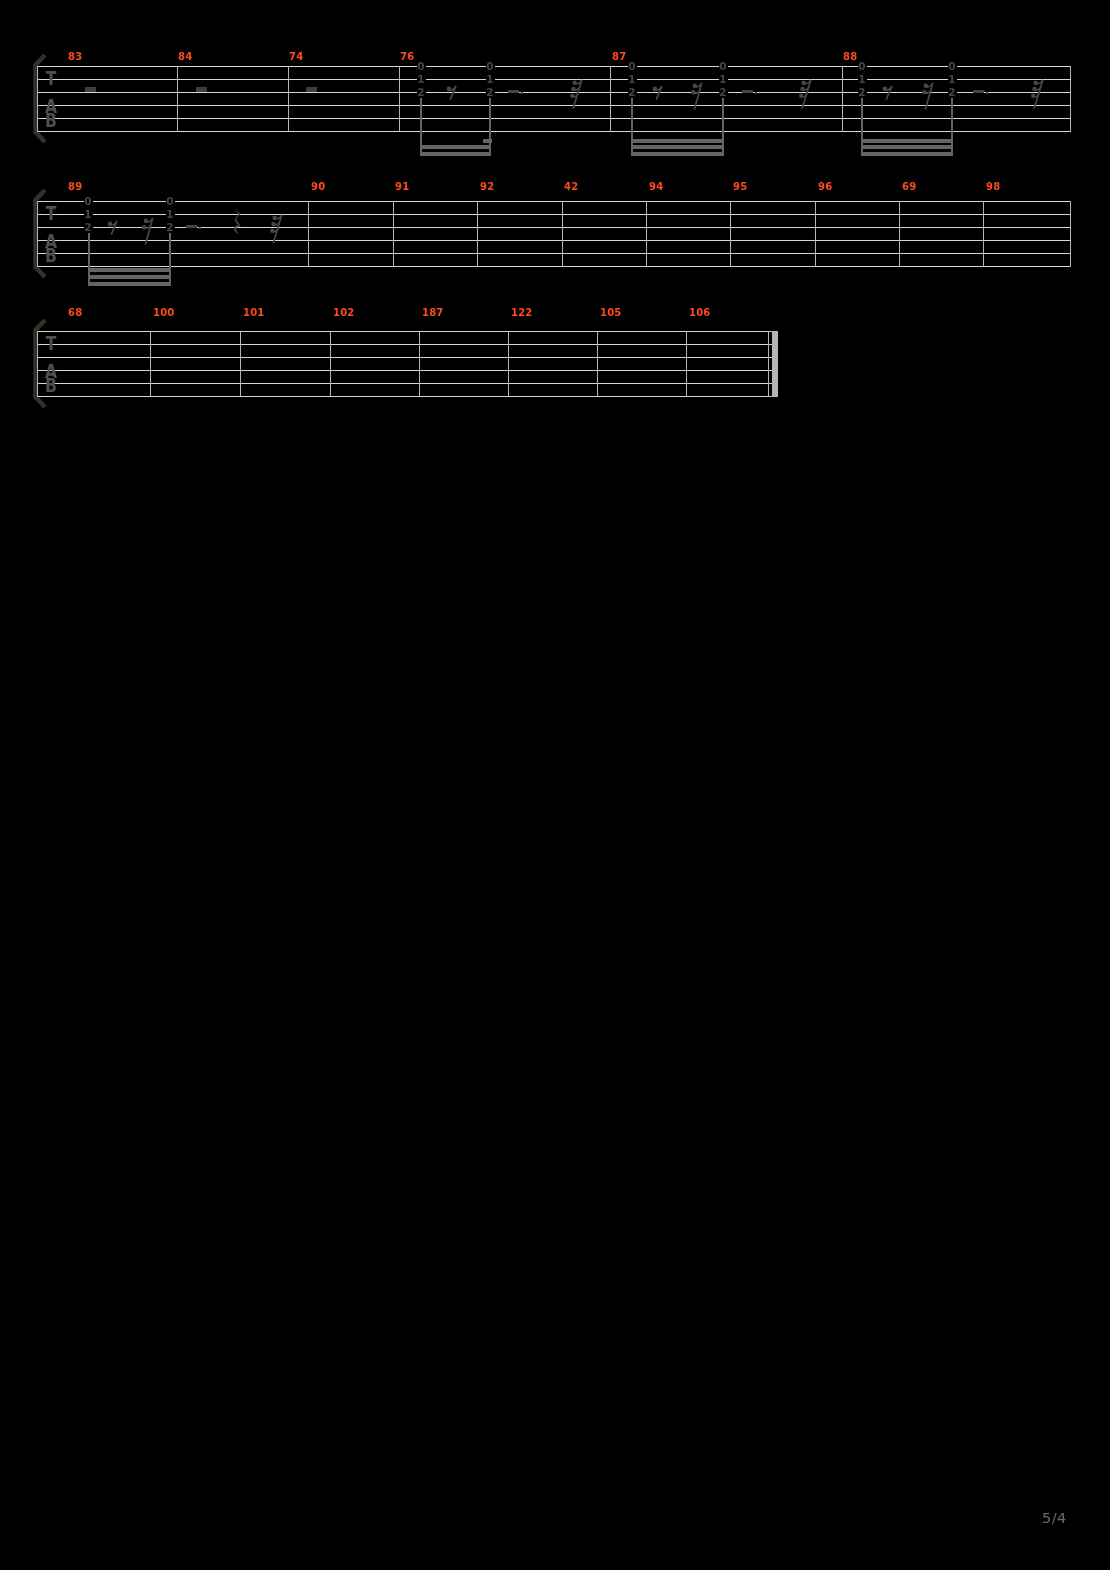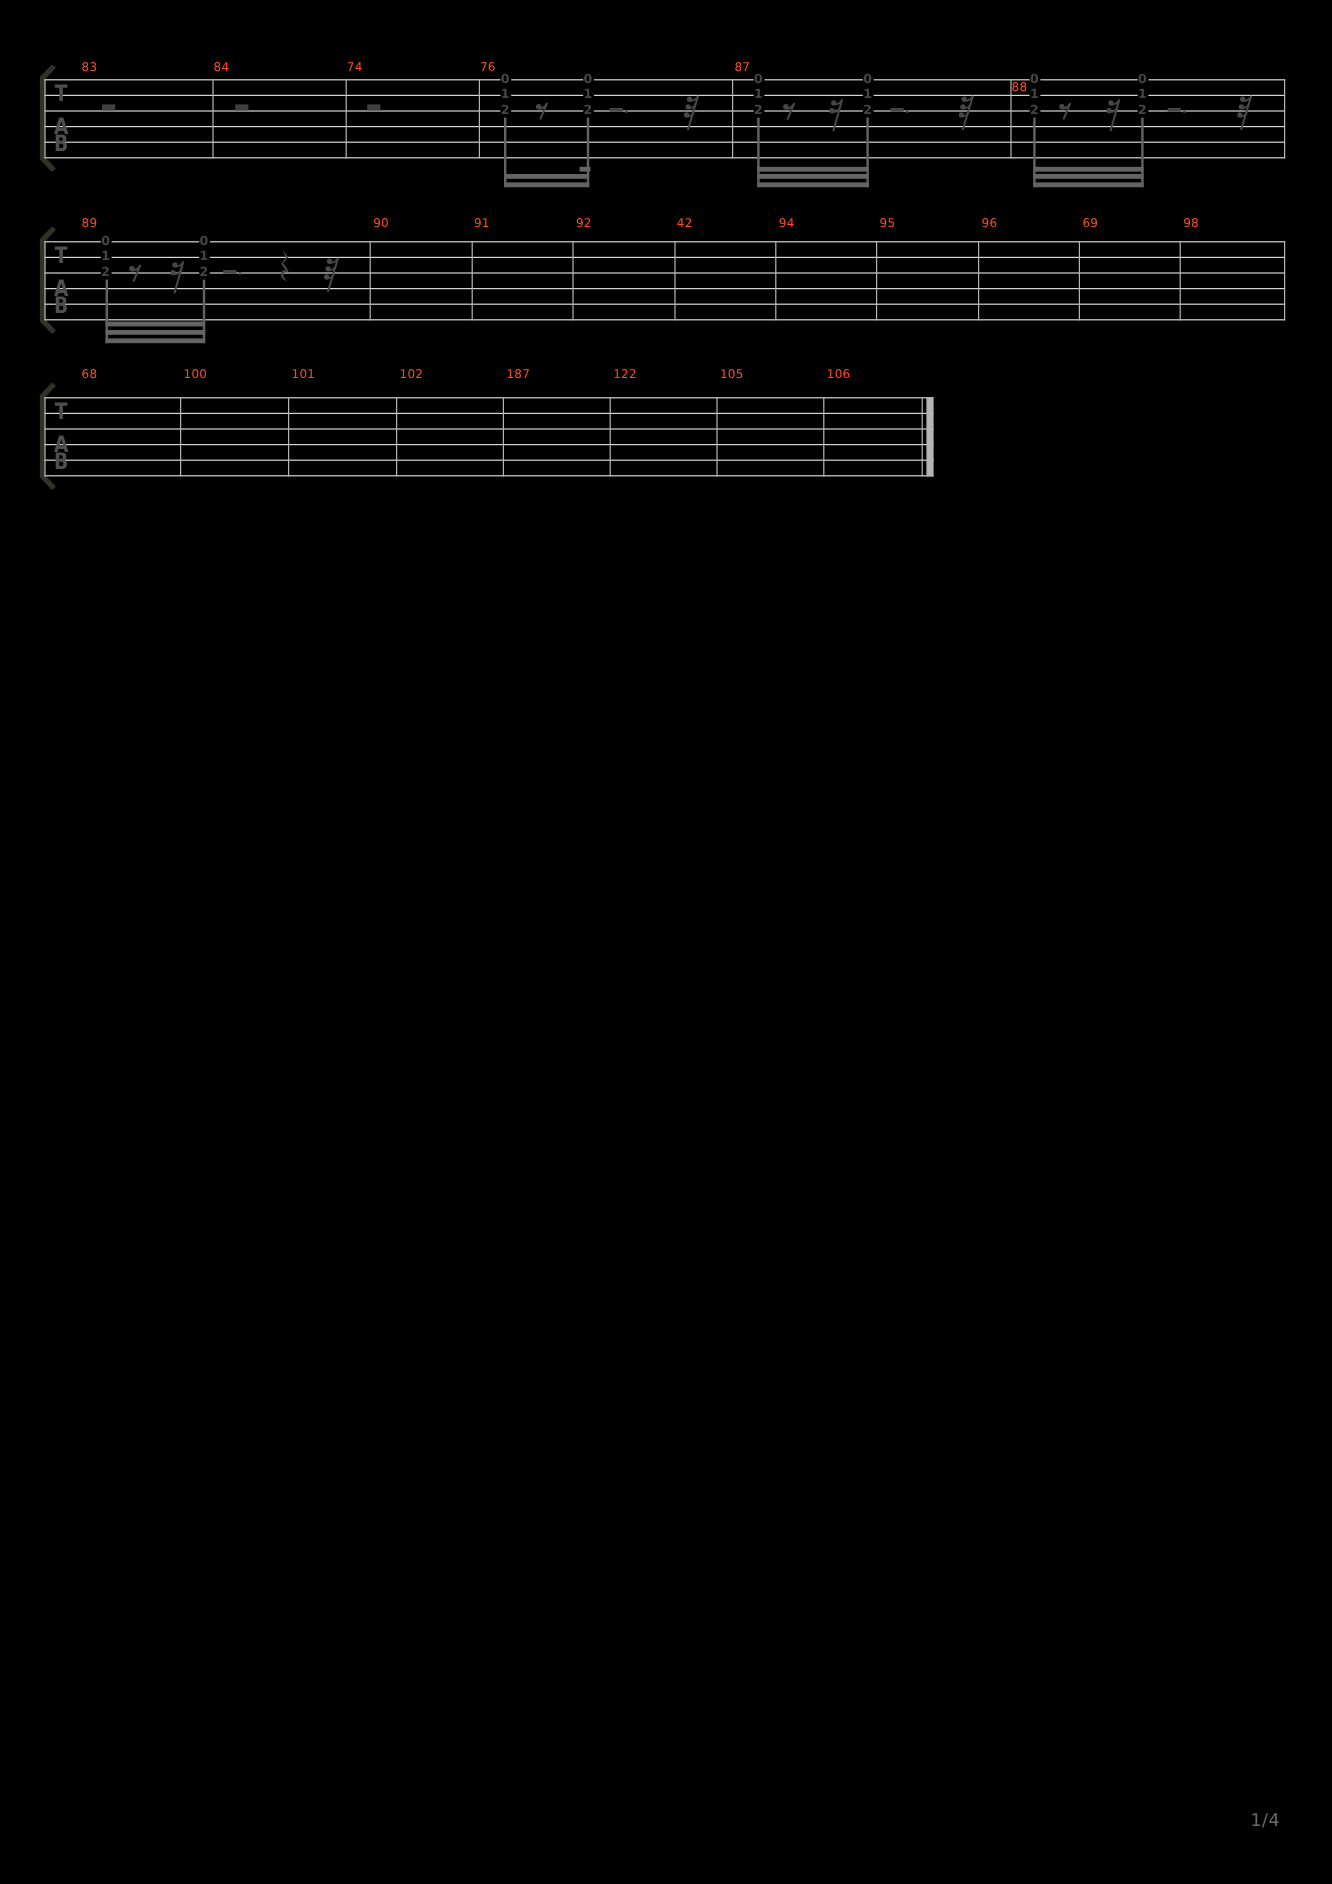--- a/index.html
+++ b/index.html
@@ -1,21 +1,21 @@
 <!DOCTYPE html>
 <html><head>
 <meta charset="utf-8">
 <style>
   html,body{margin:0;padding:0;background:#000;}
   .page{position:relative;width:1110px;height:1570px;background:#000;overflow:hidden;
         font-family:"DejaVu Sans",sans-serif;}
   .abs{position:absolute;}
   .staff-line{height:1.2px;}
   .barline{width:1.2px;}
-  .measure-number{font-size:10px;font-weight:normal;letter-spacing:.2px;line-height:10px;}
+  .measure-number{font-size:10px;font-weight:bold;letter-spacing:.2px;line-height:10px;}
   .fret{width:9px;height:11px;font-size:10.5px;font-weight:bold;text-align:center;
         line-height:11px;background:#000;}
   .clef-letter{width:16px;text-align:center;font-size:19px;line-height:17px;font-weight:bold;
         transform:scaleX(.82);transform-origin:center;}
   .footer{position:absolute;left:1042px;top:1510px;font-size:14.5px;letter-spacing:.5px;}
   .measure-region{background:transparent;}
   svg{display:block;}
 </style>
 </head>
 <body style="background: rgb(0, 0, 0);">
@@ -41,21 +41,21 @@
       <div class="abs barline" style="left: 841.5px; top: 66px; height: 66px; background: rgb(180, 180, 180);"></div>
       <div class="abs barline" style="left: 1069.5px; top: 66px; height: 66px; background: rgb(180, 180, 180);"></div>
       <div class="abs clef-letter" style="left: 43px; top: 70px; color: rgb(79, 79, 79);">T</div>
       <div class="abs clef-letter" style="left: 43px; top: 98px; color: rgb(79, 79, 79);">A</div>
       <div class="abs clef-letter" style="left: 43px; top: 112px; color: rgb(79, 79, 79);">B</div>
       <div class="abs measure-number" style="left: 68px; top: 52px; color: rgb(255, 74, 31);">83</div>
       <div class="abs measure-number" style="left: 178px; top: 52px; color: rgb(255, 74, 31);">84</div>
       <div class="abs measure-number" style="left: 289px; top: 52px; color: rgb(255, 74, 31);">74</div>
       <div class="abs measure-number" style="left: 400px; top: 52px; color: rgb(255, 74, 31);">76</div>
       <div class="abs measure-number" style="left: 612px; top: 52px; color: rgb(255, 74, 31);">87</div>
-      <div class="abs measure-number" style="left: 843px; top: 52px; color: rgb(255, 74, 31); margin-top: 17px;">88</div>
+      <div class="abs measure-number" style="left: 843px; top: 52px; color: rgb(255, 74, 31);">88</div>
       <div class="abs " style="left: 85px; top: 86.5px; width: 11px; height: 5.5px; background: rgb(63, 63, 63);"></div>
       <div class="abs " style="left: 196px; top: 86.5px; width: 11px; height: 5.5px; background: rgb(63, 63, 63);"></div>
       <div class="abs " style="left: 306px; top: 86.5px; width: 11px; height: 5.5px; background: rgb(63, 63, 63);"></div>
       <div class="abs fret" style="left: 416.5px; top: 60.5px; color: rgb(69, 69, 69);">0</div>
       <div class="abs fret" style="left: 416.5px; top: 73.5px; color: rgb(69, 69, 69);">1</div>
       <div class="abs fret" style="left: 416.5px; top: 86.5px; color: rgb(69, 69, 69);">2</div>
       <div class="abs " style="left: 446px; top: 85px; width: 12px; height: 15px; color: rgb(71, 71, 71);">
         <svg width="12" height="15" viewBox="0 0 12 15">
           <line x1="10" y1="0.8" x2="4.2" y2="14.6" stroke="currentColor" fill="none" stroke-width="1.7"></line>
           <path d="M9.7 1.4 Q7.7 5.2 3.2 5.4" stroke="currentColor" fill="none" stroke-width="1.6"></path>
@@ -293,14 +293,14 @@
       <div class="abs measure-number" style="left: 689px; top: 308px; color: rgb(255, 74, 31);">106</div>
       <div class="abs measure-region" style="left: 37px; top: 305px; width: 113px; height: 101px;"></div>
       <div class="abs measure-region" style="left: 150px; top: 305px; width: 90px; height: 101px;"></div>
       <div class="abs measure-region" style="left: 240px; top: 305px; width: 90px; height: 101px;"></div>
       <div class="abs measure-region" style="left: 330px; top: 305px; width: 89px; height: 101px;"></div>
       <div class="abs measure-region" style="left: 419px; top: 305px; width: 89px; height: 101px;"></div>
       <div class="abs measure-region" style="left: 508px; top: 305px; width: 89px; height: 101px;"></div>
       <div class="abs measure-region" style="left: 597px; top: 305px; width: 89px; height: 101px;"></div>
       <div class="abs measure-region" style="left: 686px; top: 305px; width: 82px; height: 101px;"></div>
     </div>
-  <div id="footer" class="footer" style="color: rgb(105, 105, 105);">1/4</div>
+  <div id="footer" class="footer" style="color: rgb(105, 105, 105);">5/4</div>
 </div>
 
 </body></html>

